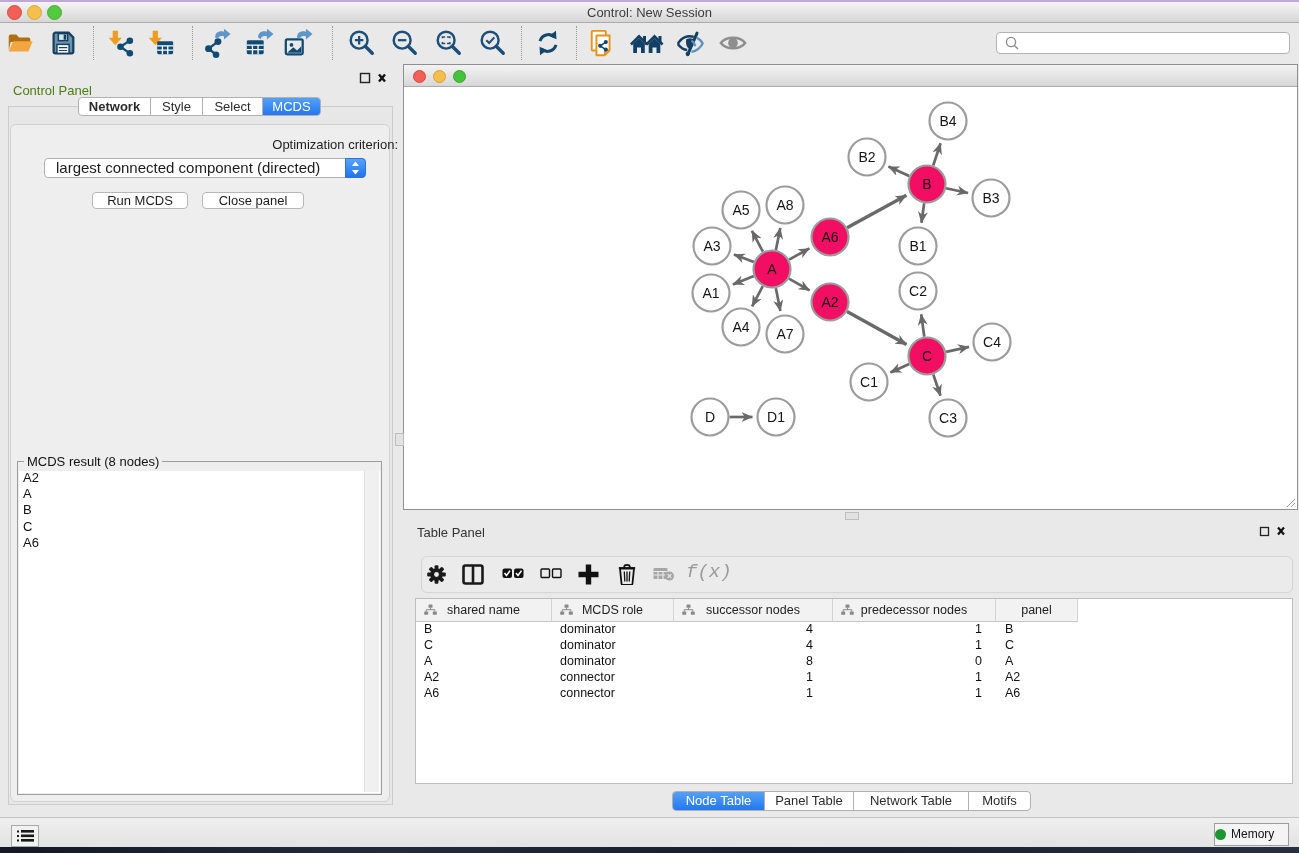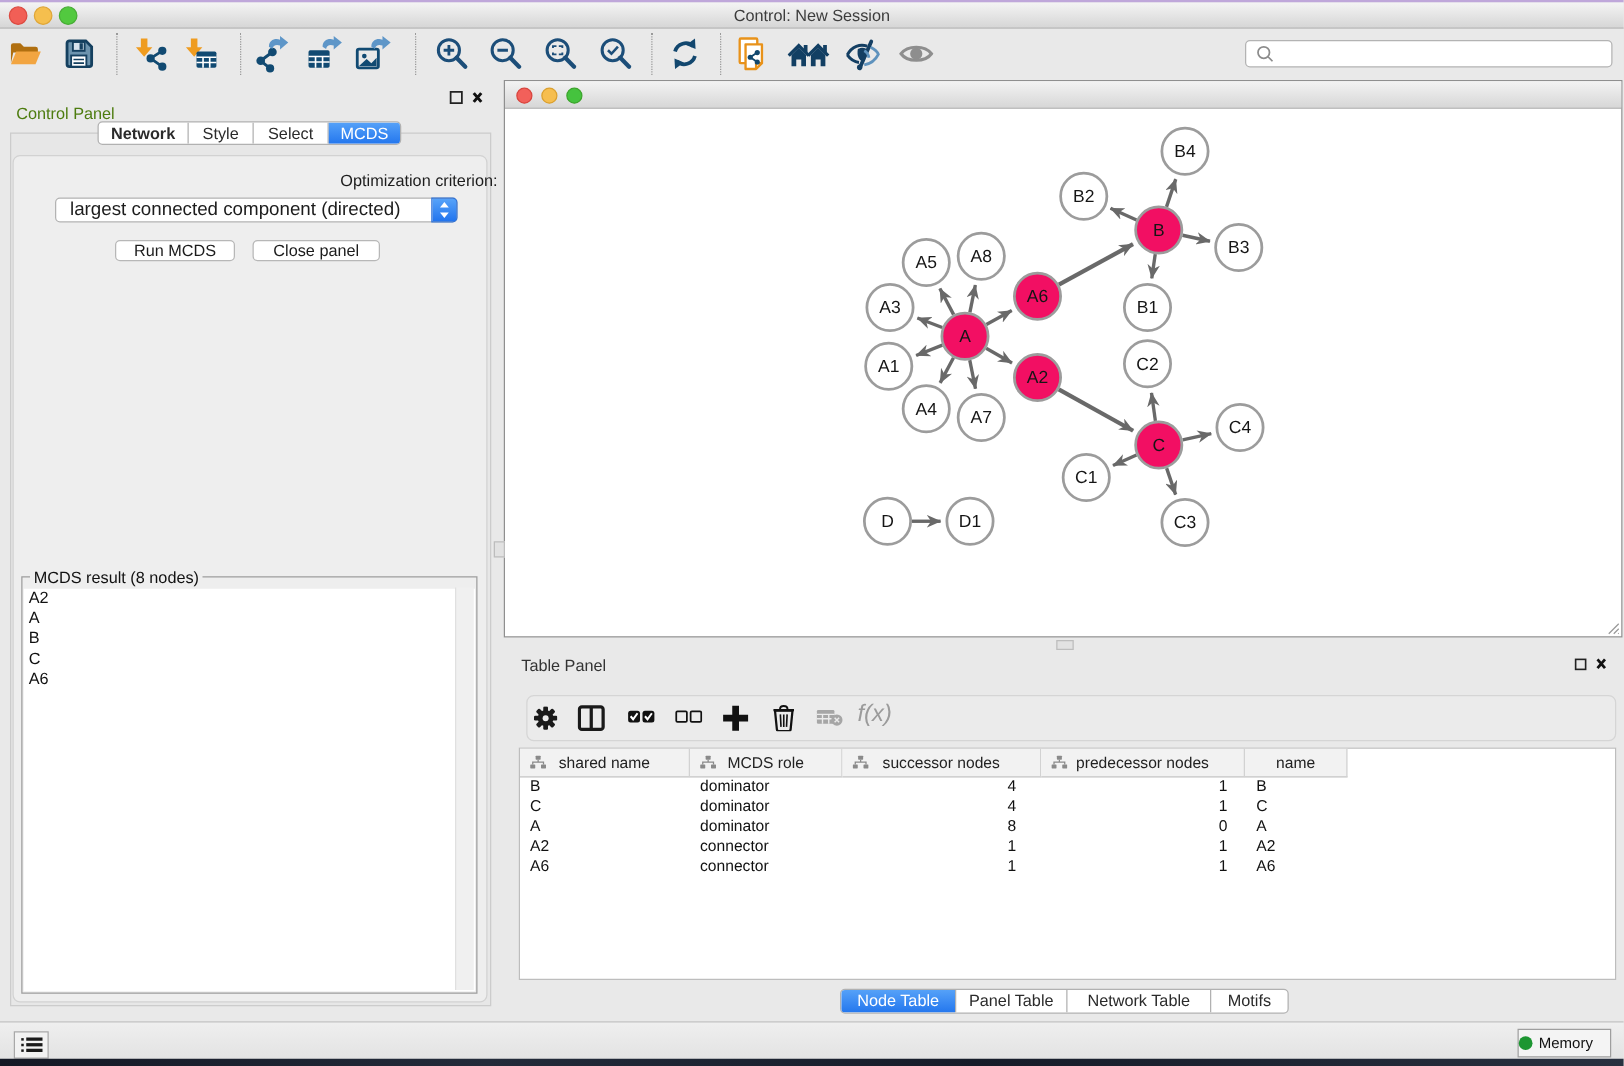--- a/index.html
+++ b/index.html
@@ -346,37 +346,37 @@
       <path d="M0.8 5 h16.4" stroke="#111" stroke-width="1.8"></path>
       <path d="M6 4.5 C6 1 12 1 12 4.5" fill="none" stroke="#111" stroke-width="1.6"></path>
       <path d="M6.3 8.5 l0.5 10 M9 8.5 v10 M11.7 8.5 l-0.5 10" stroke="#111" stroke-width="1.3" fill="none"></path>
     </svg>
   <svg style="position:absolute;left:231px;top:10px" width="22" height="14" viewBox="0 0 22 14">
       <rect x="0.5" y="1" width="14" height="11" rx="1" fill="#a6a6a6"></rect>
       <path d="M0.5 4.5 h14 M0.5 8 h14 M5 4.5 v7.5 M10 4.5 v7.5" stroke="#ebebeb" stroke-width="1.1"></path>
       <circle cx="16.5" cy="9" r="4.5" fill="#a6a6a6"></circle>
       <path d="M14.7 7.2 l3.6 3.6 M18.3 7.2 l-3.6 3.6" stroke="#ebebeb" stroke-width="1.2"></path>
     </svg>
-  <div style="position:absolute;left:264px;top:4px;font-family:Liberation Sans, sans-serif;font-style:italic;font-size:19px;color:#9b9b9b;">f(x)</div>
+  <div style="position:absolute;left:264px;top:4px;font-family:Liberation Mono, monospace;font-style:italic;font-size:19px;color:#9b9b9b;">f(x)</div>
 </div>
 <div class="abs" id="tbl">
   <div class="hcell" style="left:0;width:135px;">
       <span>shared name</span>
     </div>
   <div class="hcell" style="left:136px;width:121px;">
       <span>MCDS role</span>
     </div>
   <div class="hcell" style="left:258px;width:158px;">
       <span>successor nodes</span>
     </div>
   <div class="hcell" style="left:417px;width:162px;">
       <span>predecessor nodes</span>
     </div>
   <div class="hcell" style="left:580px;width:81px;">
-      <span>name</span>
+      <span>panel</span>
     </div>
   <svg class="hico" style="left:8px" width="13" height="12" viewBox="0 0 13 12">
       <g fill="#8a8a8a">
         <rect x="4.5" y="0.5" width="4" height="3.2" rx="0.5"></rect>
         <rect x="0.2" y="7.5" width="4" height="3.2" rx="0.5"></rect>
         <rect x="8.8" y="7.5" width="4" height="3.2" rx="0.5"></rect>
         <path d="M6.5 3.7 v2 M2.2 7.5 v-1.8 h8.6 v1.8" stroke="#8a8a8a" fill="none"></path>
       </g>
     </svg>
   <svg class="hico" style="left:144px" width="13" height="12" viewBox="0 0 13 12">

